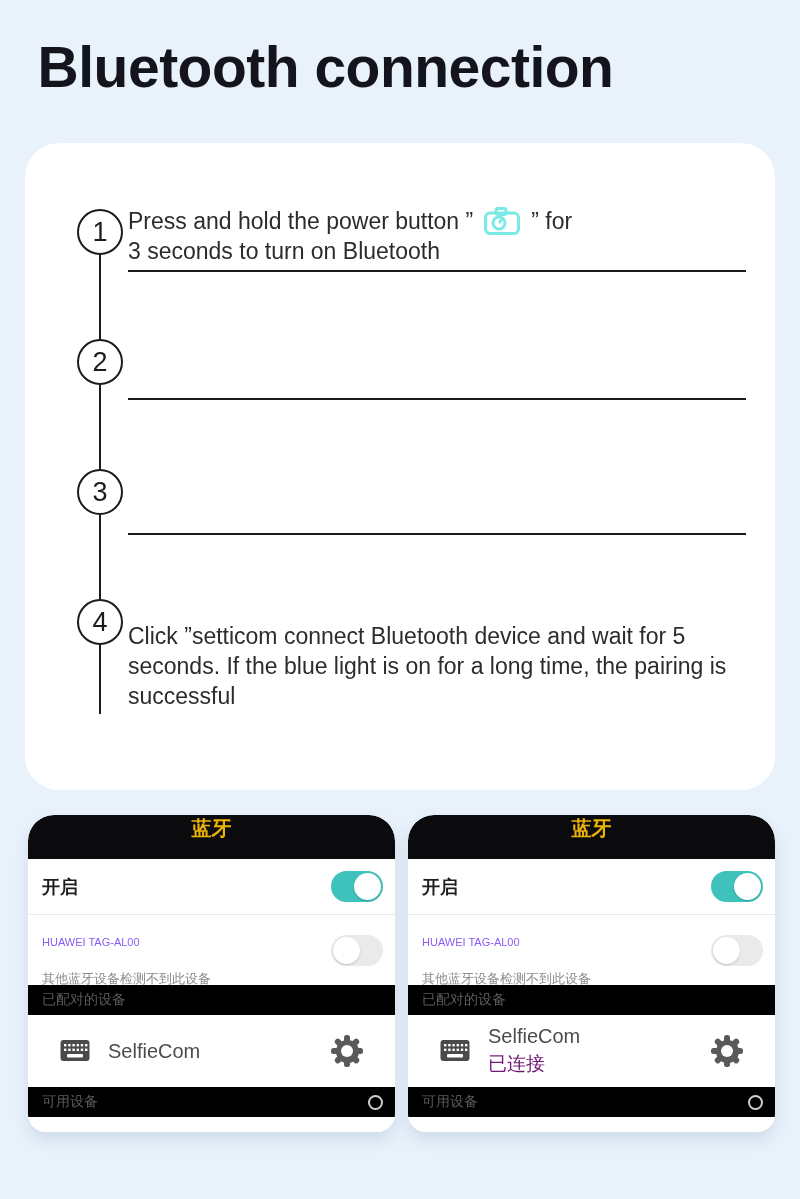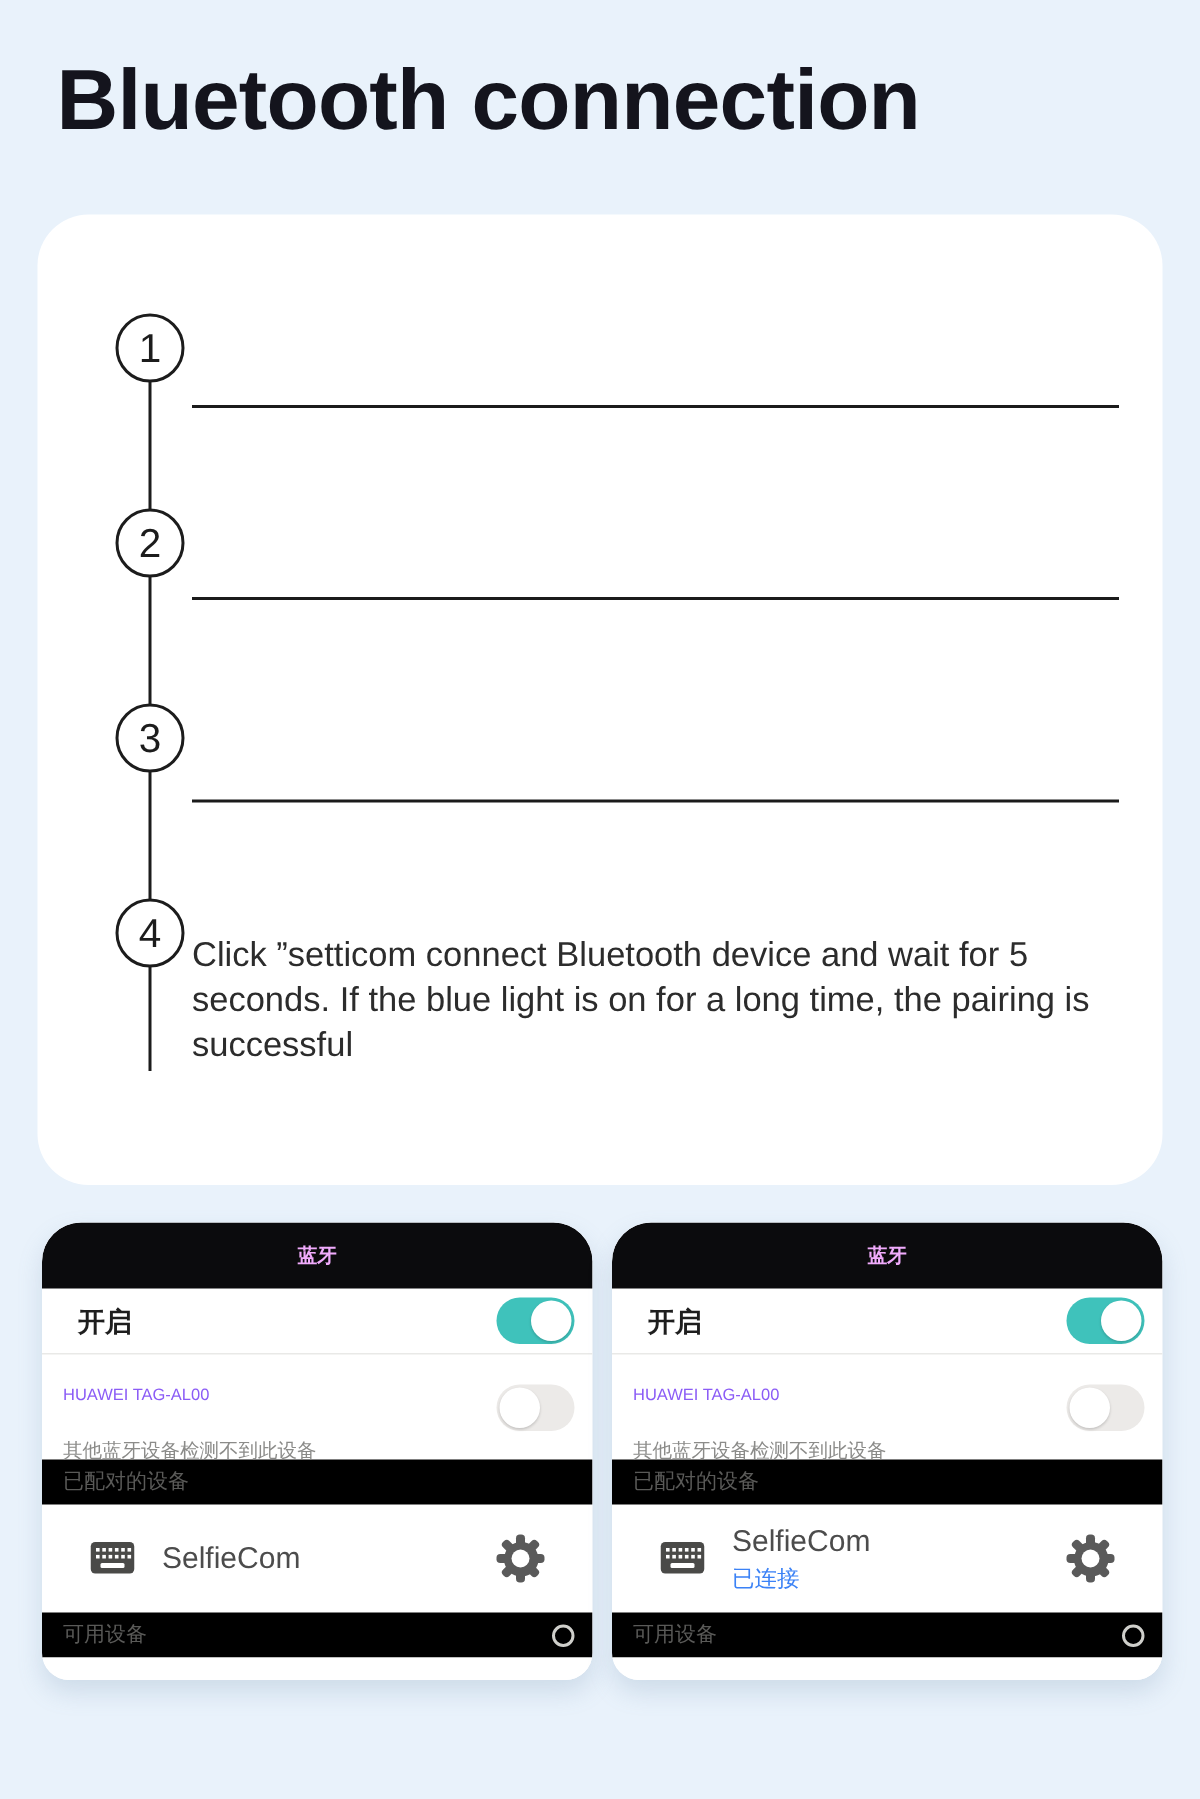--- a/index.html
+++ b/index.html
@@ -60,27 +60,27 @@
   .phone {
     position:absolute; top:815px; width:367px;
     background:#ffffff;
     border-radius:26px 26px 18px 18px;
     box-shadow:0 8px 16px rgba(110,140,175,0.22);
     overflow:hidden;
   }
   .phone.left  { left:28px; }
   .phone.right { left:408px; }
   .phone-header {
-    height:44px; background:#0b0b0d; color:#f0abfc;
+    height:44px; background:#0b0b0d; color:#eab308;
     border-radius:26px 26px 0 0;
-    display:flex; align-items:center; justify-content:center;
-    font-size:13px; font-weight:700;
+    display:flex; justify-content:center;
+    font-size:20px; font-weight:700;
   }
   .row-toggle {
-    height:44px; padding:0 12px 0 24px;
+    height:56px; padding:0 12px 0 14px;
     display:flex; align-items:center; justify-content:space-between;
     border-bottom:1px solid #e9e9e7;
     font-size:18px; font-weight:700; color:#1e1e1e;gap:36px;
   }
   .toggle { width:52px; height:31px; border-radius:16px; position:relative; flex:0 0 auto; }
   .toggle--on  { background:#3fc2bb; }
   .toggle--off { background:#eceae8; }
   .toggle .knob {
     position:absolute; top:2px; width:27px; height:27px;
     border-radius:50%; background:#ffffff;
@@ -98,21 +98,21 @@
     height:30px; background:#000000;
     display:flex; align-items:center; justify-content:space-between;
     padding:0 12px 0 14px;
     font-size:14px; color:#5a5a58;
   }
   .row-paired {
     height:72px; padding:0 32px;
     display:flex; align-items:center;
   }
   .paired-name { font-size:20px; color:#4c4c4c; }
-  .paired-status { font-size:15px; color:#3b82f6; margin-top:3px; }
+  .paired-status { font-size:19px; color:#701a75; margin-top:3px; }
   .paired-textcol { margin-left:18px; }
   .gear { position:relative; width:32px; height:32px; margin-left:auto; flex:0 0 auto; }
   .gear .bar {
     position:absolute; left:13px; top:0; width:6px; height:32px;
     background:#5a5a5a; border-radius:2.5px;
   }
   .gear .bar.b2 { transform:rotate(45deg); }
   .gear .bar.b3 { transform:rotate(90deg); }
   .gear .bar.b4 { transform:rotate(135deg); }
   .gear .disk { position:absolute; inset:4.5px; border-radius:50%; background:#5a5a5a; }
@@ -138,20 +138,31 @@
   <div class="step-circle c2">
       <span>2</span>
     </div>
   <div class="step-circle c3">
       <span>3</span>
     </div>
   <div class="step-circle c4">
       <span>4</span>
     </div>
 
+  <div class="step-text t1">
+    <span>Press and hold the power button ”</span><svg class="camera-inline" width="40" height="30" viewBox="0 0 40 30">
+        <g fill="none" stroke="#7ceae4" stroke-width="3">
+          <rect x="3.5" y="7" width="33" height="20.5" rx="4.5"></rect>
+          <rect x="14" y="2.5" width="10" height="6" rx="2"></rect>
+          <circle cx="17" cy="17" r="6"></circle>
+          <path d="M19.5 13.5 L17 17"></path>
+        </g>
+      </svg><span>” for</span>
+    <div>3 seconds to turn on Bluetooth</div>
+  </div>
   <div class="step-underline u1"></div>
 
   <div class="step-underline u2"></div>
 
   <div class="step-underline u3"></div>
 
   <div class="step-text t4">Click ”setticom connect Bluetooth device and wait for 5 seconds. If the blue light is on for a long time, the pairing is successful</div>
 </div>
 
 <div class="phone left">

